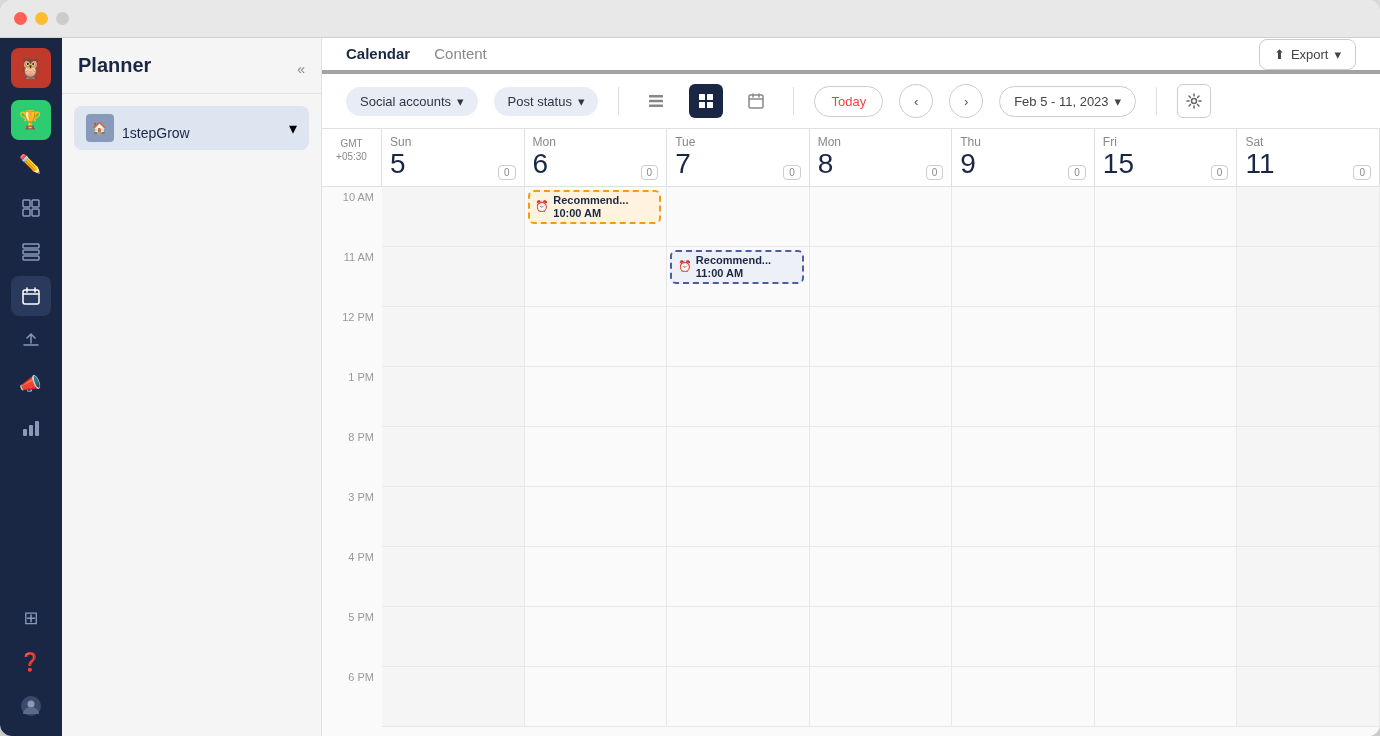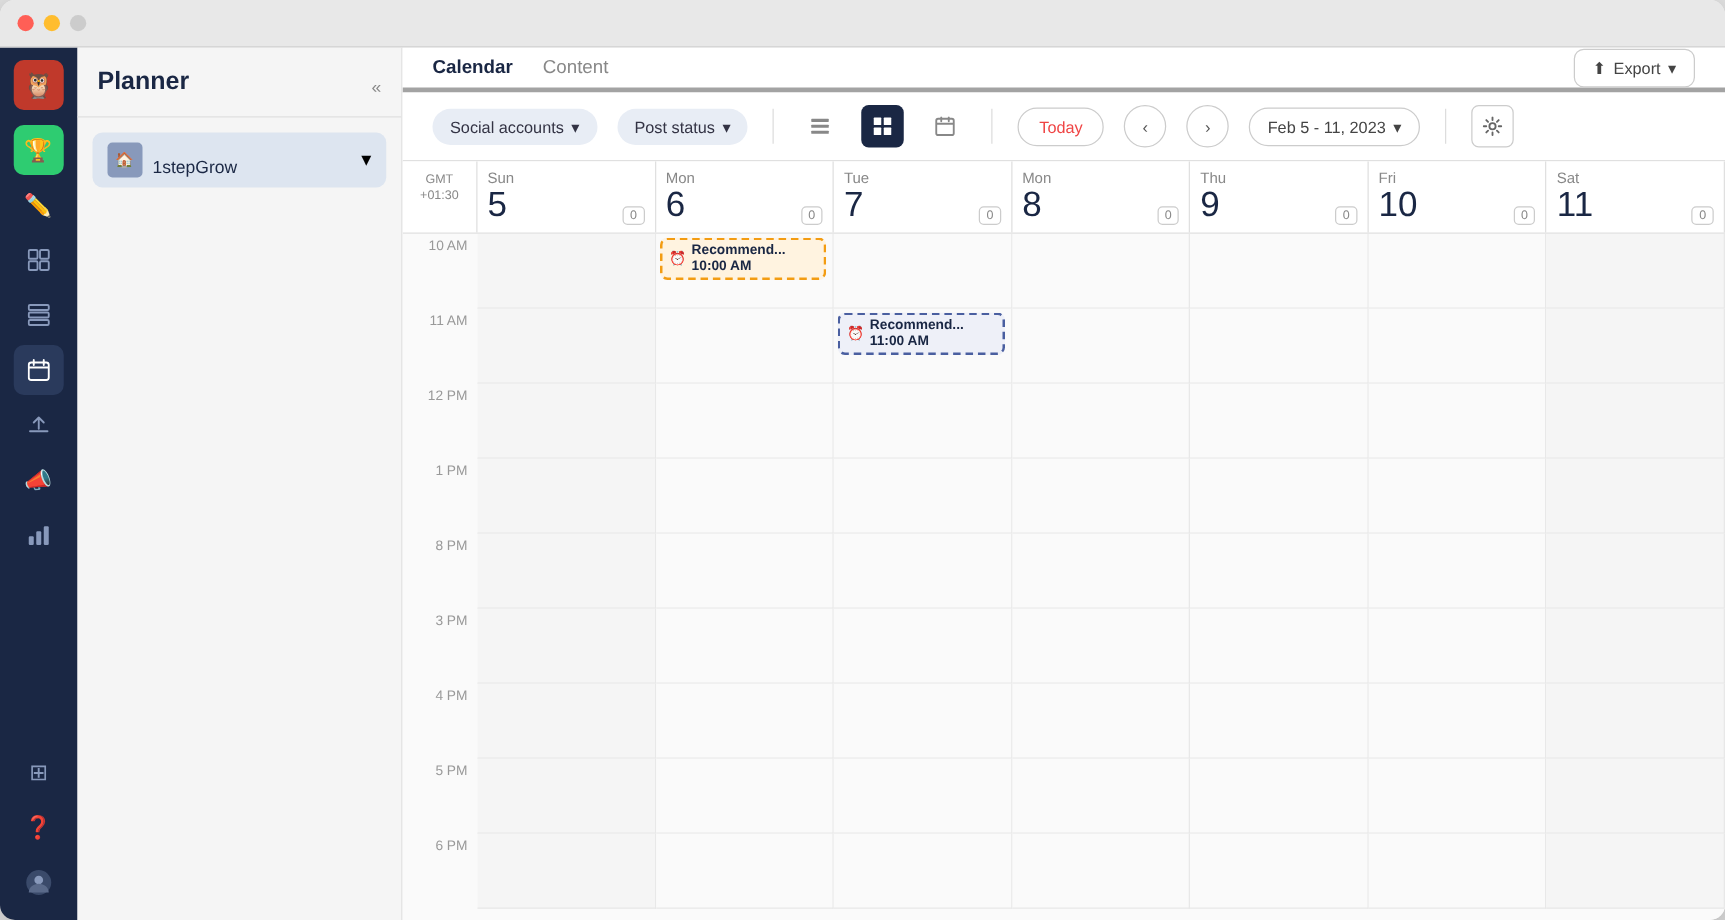--- a/index.html
+++ b/index.html
@@ -556,21 +556,21 @@
           </svg>
         </button>
       </div>
 
       <div class="calendar-container">
         <div class="calendar-grid">
 
           <div class="day-headers">
             <div class="gmt-cell">
               <span>GMT</span><br>
-              <span>+01:30</span>
+              <span>+05:30</span>
             </div>
             <div class="day-header-cell">
               <span class="day-name">Sun</span>
               <div class="day-header-inner">
                 <span class="day-number">5</span>
                 <span class="day-count-badge">0</span>
               </div>
             </div>
             <div class="day-header-cell">
               <span class="day-name">Mon</span>
@@ -596,21 +596,21 @@
             <div class="day-header-cell">
               <span class="day-name">Thu</span>
               <div class="day-header-inner">
                 <span class="day-number">9</span>
                 <span class="day-count-badge">0</span>
               </div>
             </div>
             <div class="day-header-cell">
               <span class="day-name">Fri</span>
               <div class="day-header-inner">
-                <span class="day-number">10</span>
+                <span class="day-number">15</span>
                 <span class="day-count-badge">0</span>
               </div>
             </div>
             <div class="day-header-cell">
               <span class="day-name">Sat</span>
               <div class="day-header-inner">
                 <span class="day-number">11</span>
                 <span class="day-count-badge">0</span>
               </div>
             </div>

